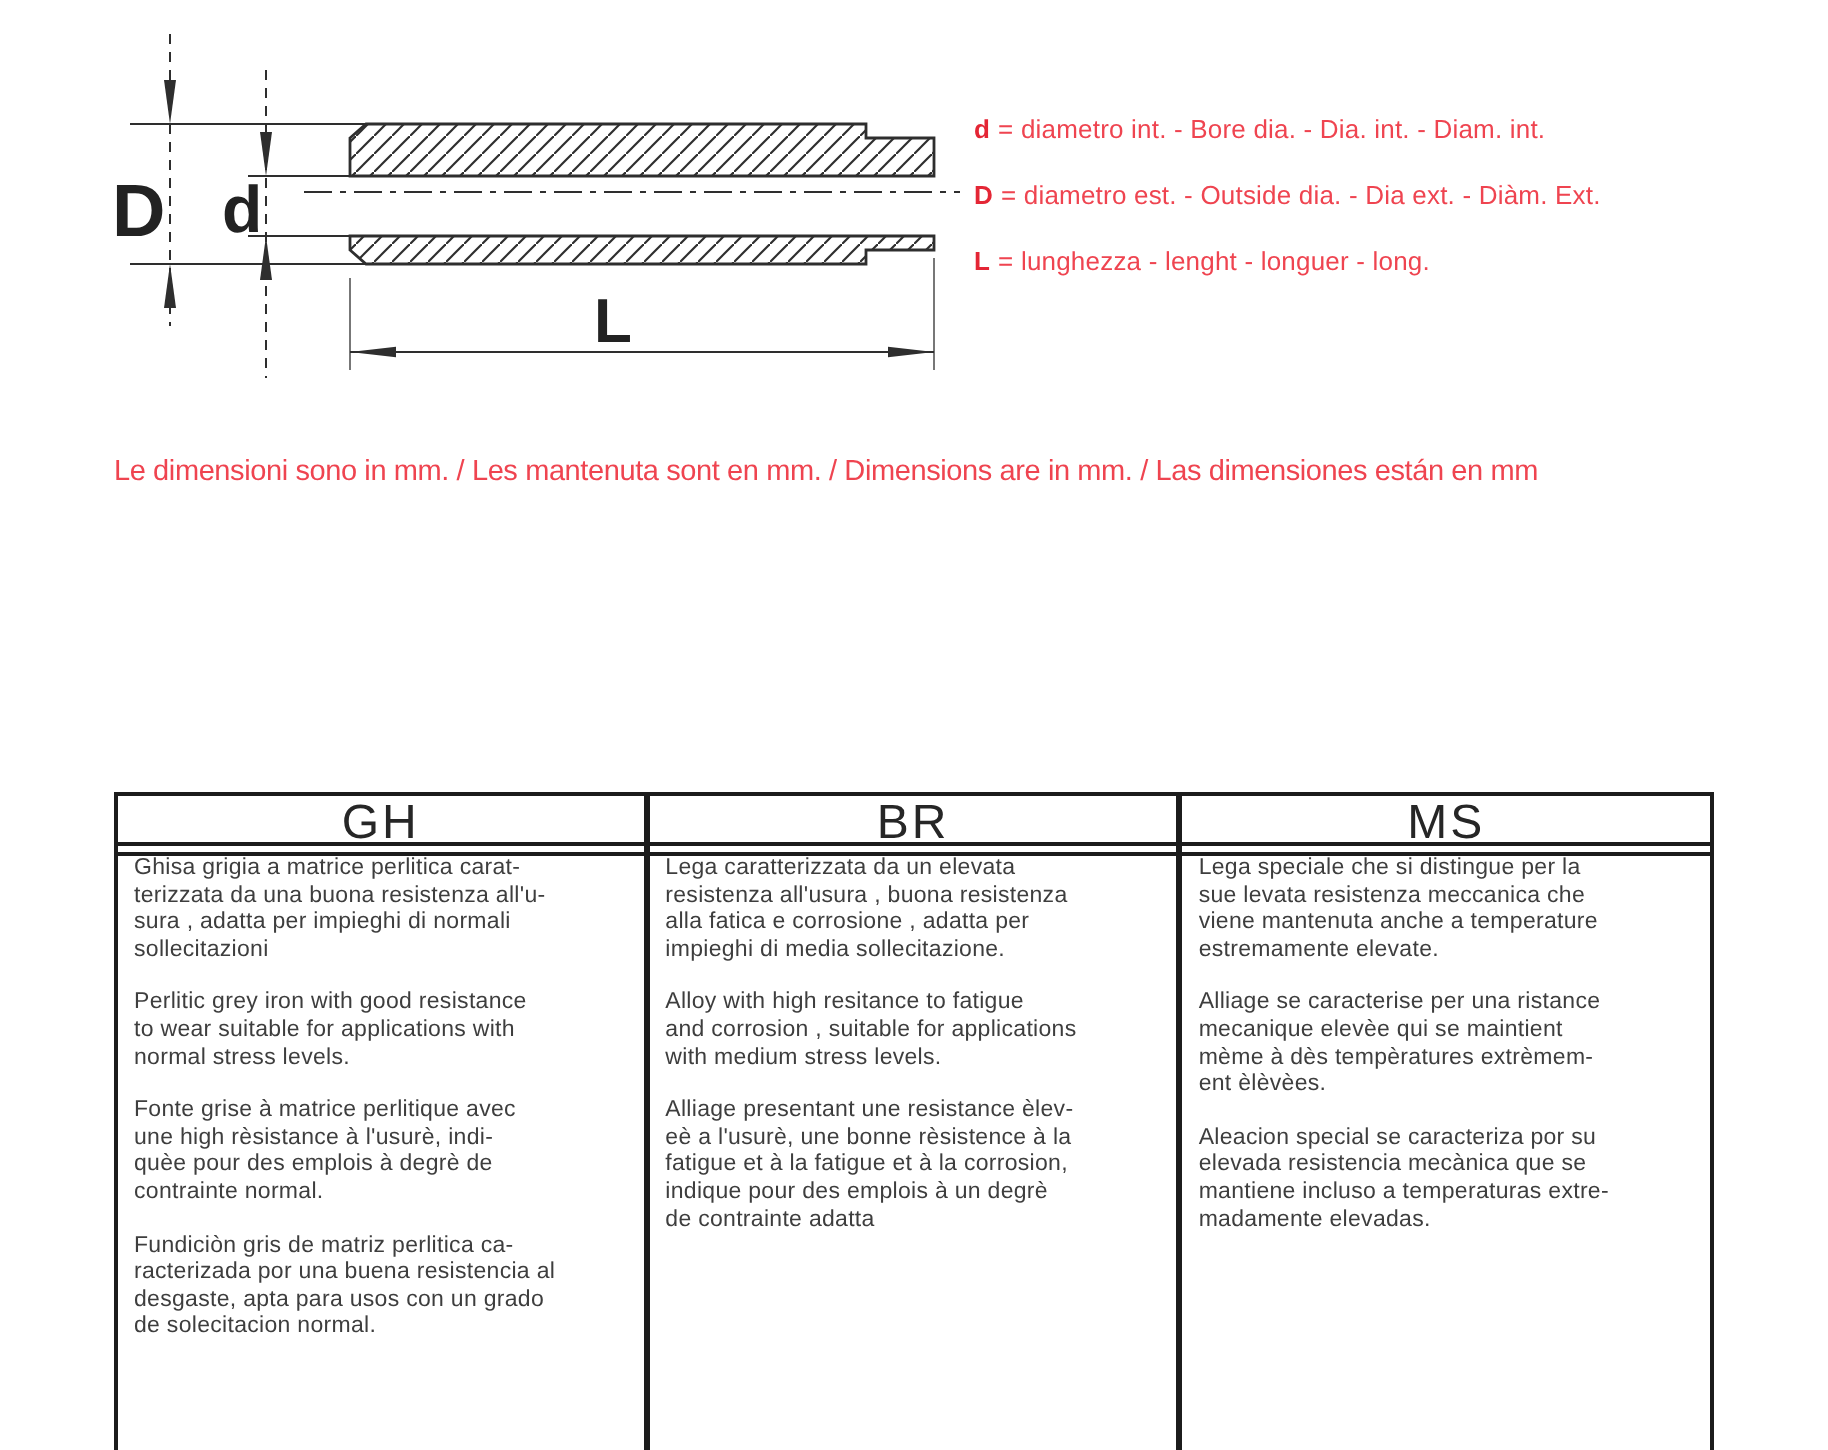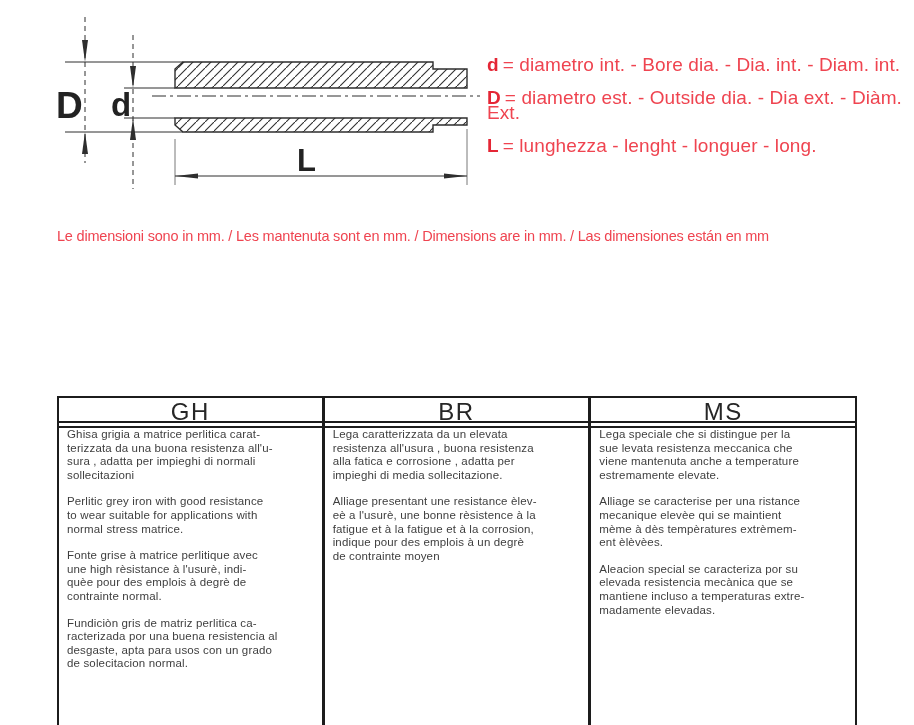--- a/index.html
+++ b/index.html
@@ -7,21 +7,21 @@
     width:914px;height:725px;background:#ffffff;position:relative;overflow:hidden;
     font-family:"Liberation Sans", sans-serif;
   }
   .abs{position:absolute;}
 
   
   #drawing{left:52px;top:5px;width:440px;height:210px;}
 
   
   #legend{left:487px;top:57px;width:420px;}
-  .legend-line{font-size:19px;line-height:15px;margin-bottom:18px;color:#ef4450;letter-spacing:.1px;}
+  .legend-line{font-size:13px;line-height:15px;margin-bottom:18px;color:#ef4450;letter-spacing:.1px;}
   .legend-line b{color:#e42635;font-weight:bold;margin-right:4px;}
 
   
   #note{left:57px;top:228px;width:820px;font-size:14.5px;letter-spacing:-0.2px;color:#ef4450;}
 
   
   .tbl-grid{left:57px;width:800px;display:grid;grid-template-columns:1fr 1fr 1fr;box-sizing:border-box;}
   #tbl-head{top:368px;height:50px;}
   #tbl-body{top:421px;height:337px;}
   .hcell{
@@ -93,40 +93,43 @@
 </div>
 
 <div id="tbl-body" class="abs tbl-grid">
   <div class="bcell">
     <p class="cell-p">Ghisa grigia a matrice perlitica carat-
 terizzata da una buona resistenza all'u-
 sura , adatta per impieghi di normali
 sollecitazioni</p>
     <p class="cell-p">Perlitic grey iron with good resistance
 to wear suitable for applications with
-normal stress matrice.</p>
+normal stress levels.</p>
     <p class="cell-p">Fonte grise à matrice perlitique avec
 une high rèsistance à l'usurè, indi-
 quèe pour des emplois à degrè de
 contrainte normal.</p>
     <p class="cell-p">Fundiciòn gris de matriz perlitica ca-
 racterizada por una buena resistencia al
 desgaste, apta para usos con un grado
 de solecitacion normal.</p>
   </div>
   <div class="bcell">
     <p class="cell-p">Lega caratterizzata da un elevata
 resistenza all'usura , buona resistenza
 alla fatica e corrosione , adatta per
 impieghi di media sollecitazione.</p>
+    <p class="cell-p">Alloy with high resitance to fatigue
+and corrosion , suitable for applications
+with medium stress levels.</p>
     <p class="cell-p">Alliage presentant une resistance èlev-
 eè a l'usurè, une bonne rèsistence à la
 fatigue et à la fatigue et à la corrosion,
 indique pour des emplois à un degrè
-de contrainte moyen</p>
+de contrainte adatta</p>
   </div>
   <div class="bcell">
     <p class="cell-p">Lega speciale che si distingue per la
 sue levata resistenza meccanica che
 viene mantenuta anche a temperature
 estremamente elevate.</p>
     <p class="cell-p">Alliage se caracterise per una ristance
 mecanique elevèe qui se maintient
 mème à dès tempèratures extrèmem-
 ent èlèvèes.</p>

